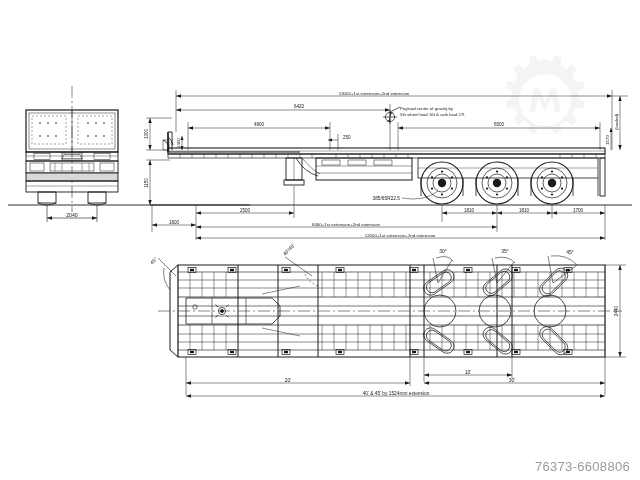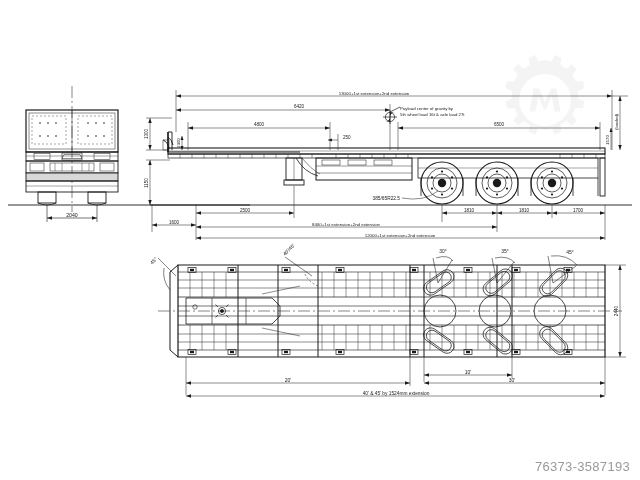--- a/index.html
+++ b/index.html
@@ -570,13 +570,13 @@
     <text x="396" y="394.6" font-size="4.8" text-anchor="middle">40' &amp; 45' by 1524mm extension</text>
   </g>
 </svg>
 
 <svg class="wm" viewBox="0 0 100 100">
   <path d="M50 8 l7 2 3-7 7 3 -1 7.5 6.5 4 5.5-5 5 5.5 -4.5 6 3.5 6.8 7.5-.5 1.8 7.3 -6.8 3.2 0 7.6 6.8 3.2 -1.8 7.3 -7.5-.5 -3.5 6.8 4.5 6 -5 5.5 -5.5-5 -6.5 4 1 7.5 -7 3 -3-7 -7 2 -7-2 -3 7 -7-3 1-7.5 -6.5-4 -5.5 5 -5-5.5 4.5-6 -3.5-6.8 -7.5.5 -1.8-7.3 6.8-3.2 0-7.6 -6.8-3.2 1.8-7.3 7.5.5 3.5-6.8 -4.5-6 5-5.5 5.5 5 6.5-4 -1-7.5 7-3 3 7 z" fill="#9a9a9a"></path>
   <circle cx="50" cy="50" r="27" fill="#ffffff"></circle>
   <path d="M34 62 L38 38 L44 38 L50 52 L56 38 L62 38 L66 62 L60 62 L57 46 L51 60 L49 60 L43 46 L40 62 Z" fill="#9a9a9a"></path>
 </svg>
 
-<div class="idtag">76373-3587193</div>
+<div class="idtag">76373-6608806</div>
 
 </body></html>

